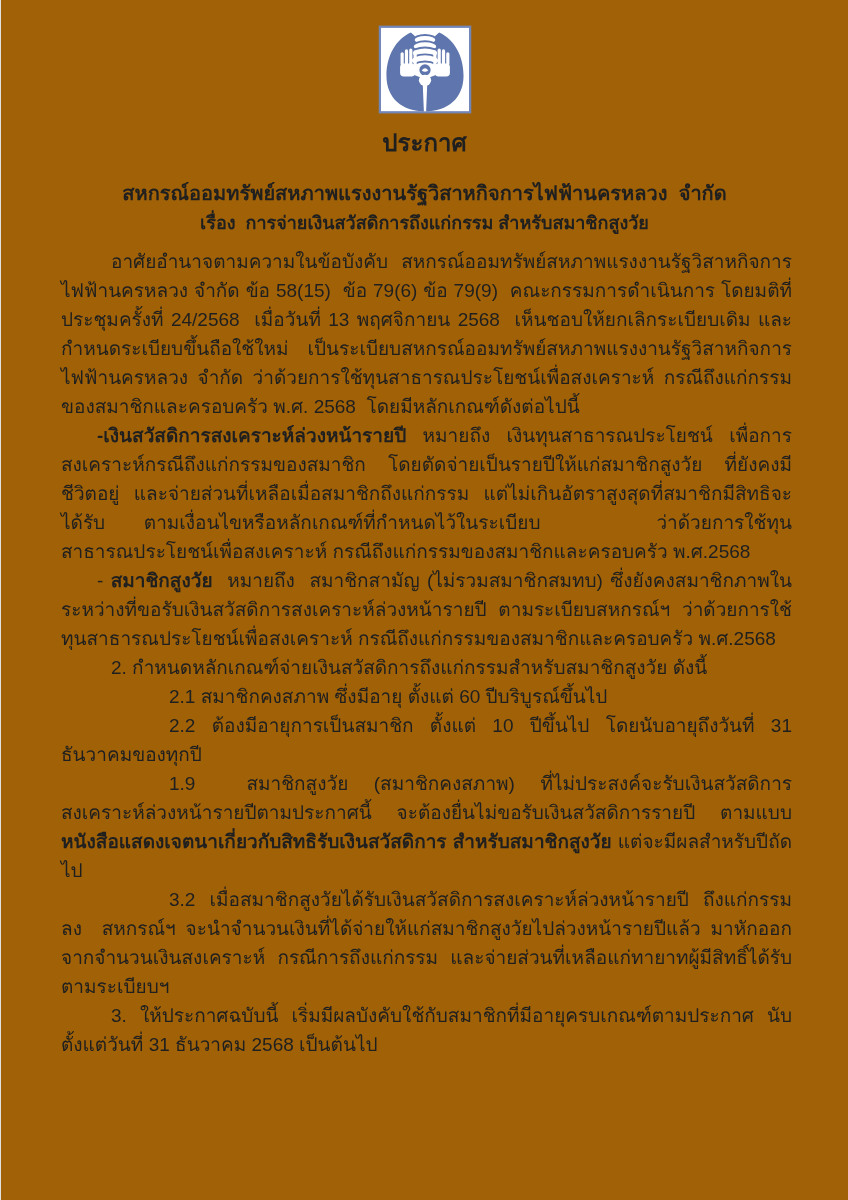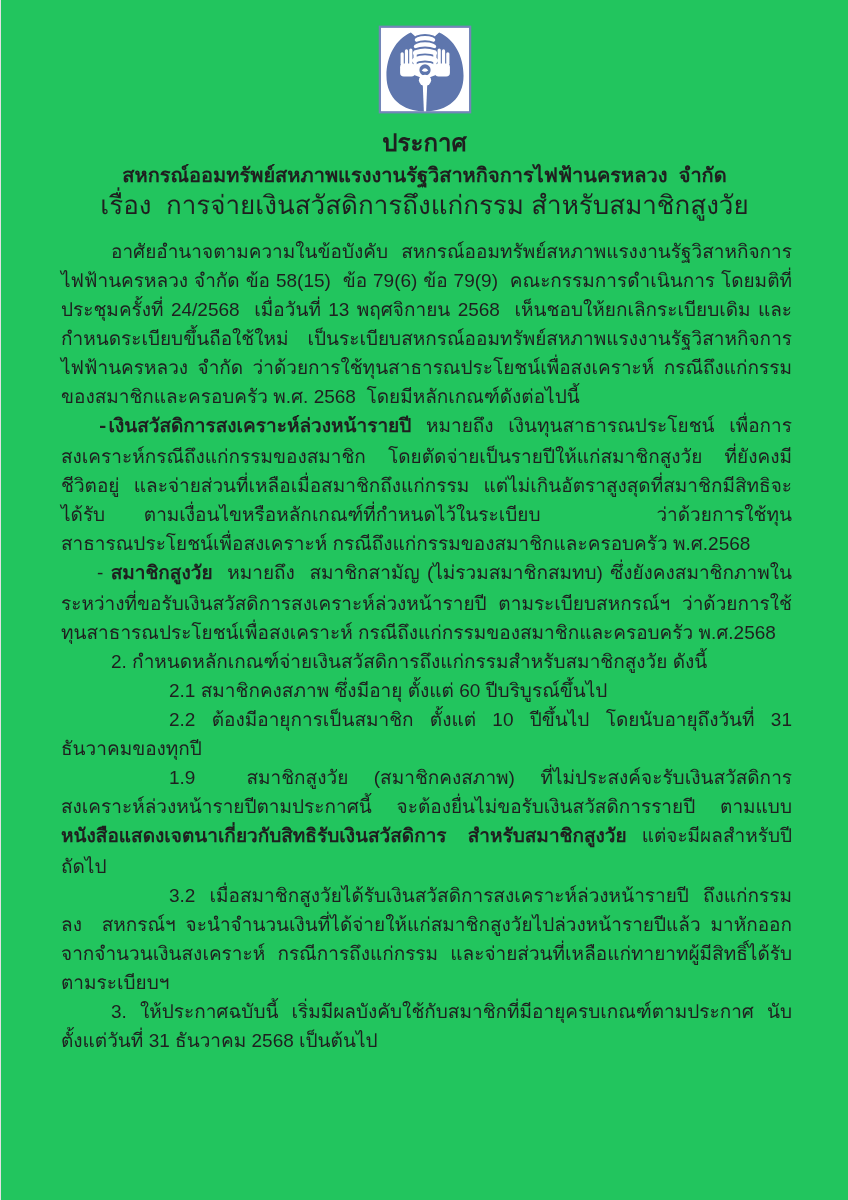--- a/index.html
+++ b/index.html
@@ -1,43 +1,43 @@
 <!DOCTYPE html>
 <html style="--text: #1f1f1f; --logo-blue: #5e76ad; --logo-border: #7386b8; --signature-blue: #4e6fb2;"><head>
 <meta charset="utf-8">
 <style>
   html,body{margin:0;padding:0;background:#9a9a9a;}
   .page{
     position:relative;
     width:848px;height:1200px;
     margin:0 auto;
-    background:#22c55e;
+    background:#a16207;
     border-left:1px solid #e2e2e2;
     box-sizing:border-box;
     font-family:"Liberation Sans",sans-serif;
     color:var(--text,#1f1f1f);
     overflow:hidden;
   }
   .logo-wrap{display:flex;justify-content:center;padding-top:24px;}
   .center-line{text-align:center;white-space:pre-wrap;line-height:30px;}
   .h-title{font-size:24px;font-weight:bold;margin-top:12px;}
-  .h-org{font-size:20px;font-weight:bold;margin-top:2px;}
+  .h-org{font-size:20px;font-weight:bold;margin-top:20px;}
   .h-num{font-size:20px;font-weight:bold;}
-  .h-subj{font-size:26px;font-weight:normal;}
+  .h-subj{font-size:18px;font-weight:bold;}
   .doc-body{
-    margin:17px 56px 0 60px;
+    margin:9px 56px 0 60px;
     min-height:684px;
     font-size:19px;line-height:29px;
     text-align:justify;
   }
   .para{margin:0;white-space:pre-wrap;}
   .ind1{text-indent:50px;}
   .ind2{text-indent:36px;}
   .ind3{text-indent:108px;}
-  .b{font-weight:bold;font-family:Liberation Mono, monospace;}
+  .b{font-weight:bold;}
 </style>
 </head>
 <body>
 
 <div class="page">
 
   <div class="logo-wrap">
     <svg width="94" height="92" viewBox="0 0 100 96">
       <rect x="2" y="2" width="96" height="91" fill="#ffffff" stroke="var(--logo-border)" stroke-width="2.4"></rect>
 

